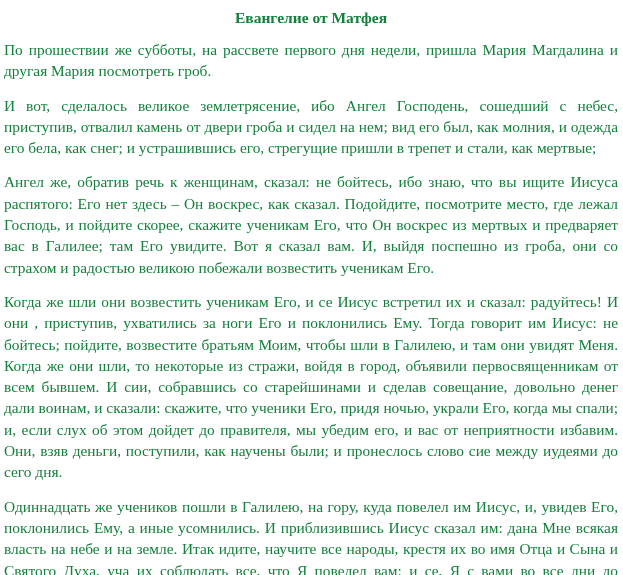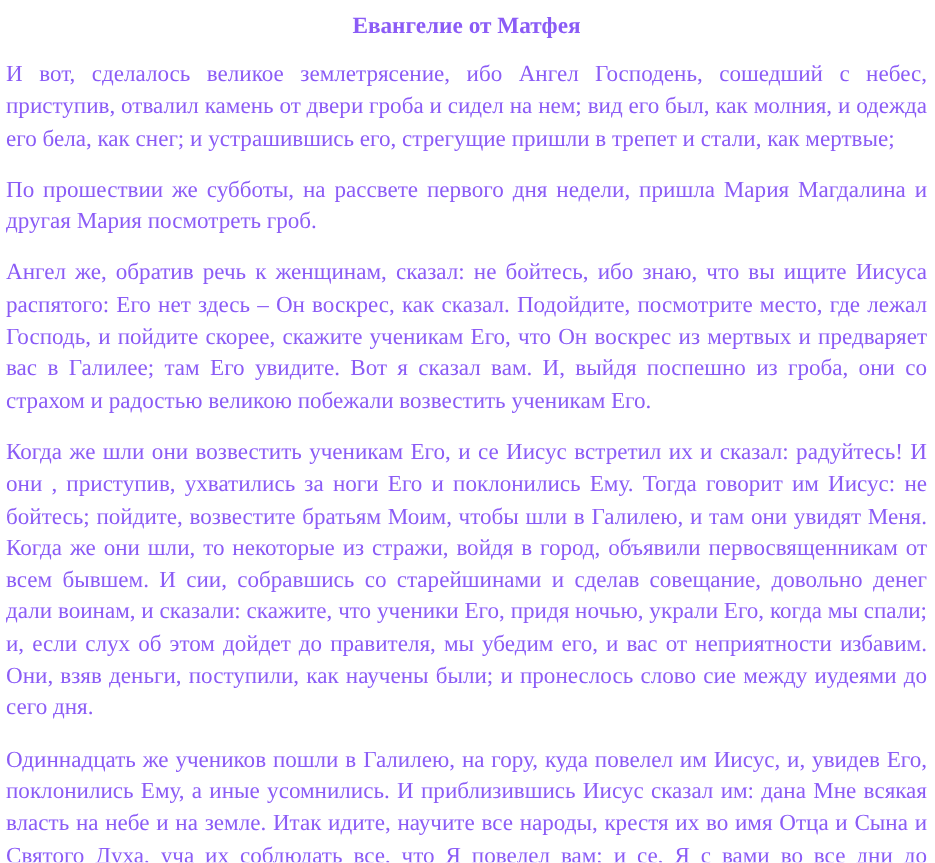--- a/index.html
+++ b/index.html
@@ -5,21 +5,21 @@
   html, body {
     margin: 0;
     padding: 0;
     background: #ffffff;
   }
   .page {
     width: 623px;
     height: 575px;
     box-sizing: border-box;
     background: #ffffff;
-    color: #8b5cf6;
+    color: #15803d;
     font-family: "Liberation Serif", "DejaVu Serif", serif;
     padding: 6px 5px 0 4px;
     overflow: hidden;
   }
   .doc-title {
     font-size: 15.5px;
     font-weight: bold;
     text-align: center;
     margin: 2px 0 12px 0;
     line-height: 19px;
@@ -30,23 +30,23 @@
     text-align: justify;
     margin: 0 0 13px 0;
   }
 </style>
 </head>
 <body>
 
 <div class="page">
   <div class="doc-title">Евангелие от Матфея</div>
 
+  <p class="doc-paragraph">По прошествии же субботы, на рассвете первого дня недели, пришла Мария Магдалина и другая Мария посмотреть гроб.</p>
+
   <p class="doc-paragraph">И вот, сделалось великое землетрясение, ибо Ангел Господень, сошедший с небес, приступив, отвалил камень от двери гроба и сидел на нем; вид его был, как молния, и одежда его бела, как снег; и устрашившись его, стрегущие пришли в трепет и стали, как мертвые;</p>
-
-  <p class="doc-paragraph">По прошествии же субботы, на рассвете первого дня недели, пришла Мария Магдалина и другая Мария посмотреть гроб.</p>
 
   <p class="doc-paragraph">Ангел же, обратив речь к женщинам, сказал: не бойтесь, ибо знаю, что вы ищите Иисуса распятого: Его нет здесь – Он воскрес, как сказал. Подойдите, посмотрите место, где лежал Господь, и пойдите скорее, скажите ученикам Его, что Он воскрес из мертвых и предваряет вас в Галилее; там Его увидите. Вот я сказал вам. И, выйдя поспешно из гроба, они со страхом и радостью великою побежали возвестить ученикам Его.</p>
 
   <p class="doc-paragraph">Когда же шли они возвестить ученикам Его, и се Иисус встретил их и сказал: радуйтесь! И они , приступив, ухватились за ноги Его и поклонились Ему. Тогда говорит им Иисус: не бойтесь; пойдите, возвестите братьям Моим, чтобы шли в Галилею, и там они увидят Меня. Когда же они шли, то некоторые из стражи, войдя в город, объявили первосвященникам от всем бывшем. И сии, собравшись со старейшинами и сделав совещание, довольно денег дали воинам, и сказали: скажите, что ученики Его, придя ночью, украли Его, когда мы спали; и, если слух об этом дойдет до правителя, мы убедим его, и вас от неприятности избавим. Они, взяв деньги, поступили, как научены были; и пронеслось слово сие между иудеями до сего дня.</p>
 
   <p class="doc-paragraph">Одиннадцать же учеников пошли в Галилею, на гору, куда повелел им Иисус, и, увидев Его, поклонились Ему, а иные усомнились. И приблизившись Иисус сказал им: дана Мне всякая власть на небе и на земле. Итак идите, научите все народы, крестя их во имя Отца и Сына и Святого Духа, уча их соблюдать все, что Я повелел вам; и се, Я с вами во все дни до скончания века. Аминь.</p>
 
 </div>
 
 </body></html>

